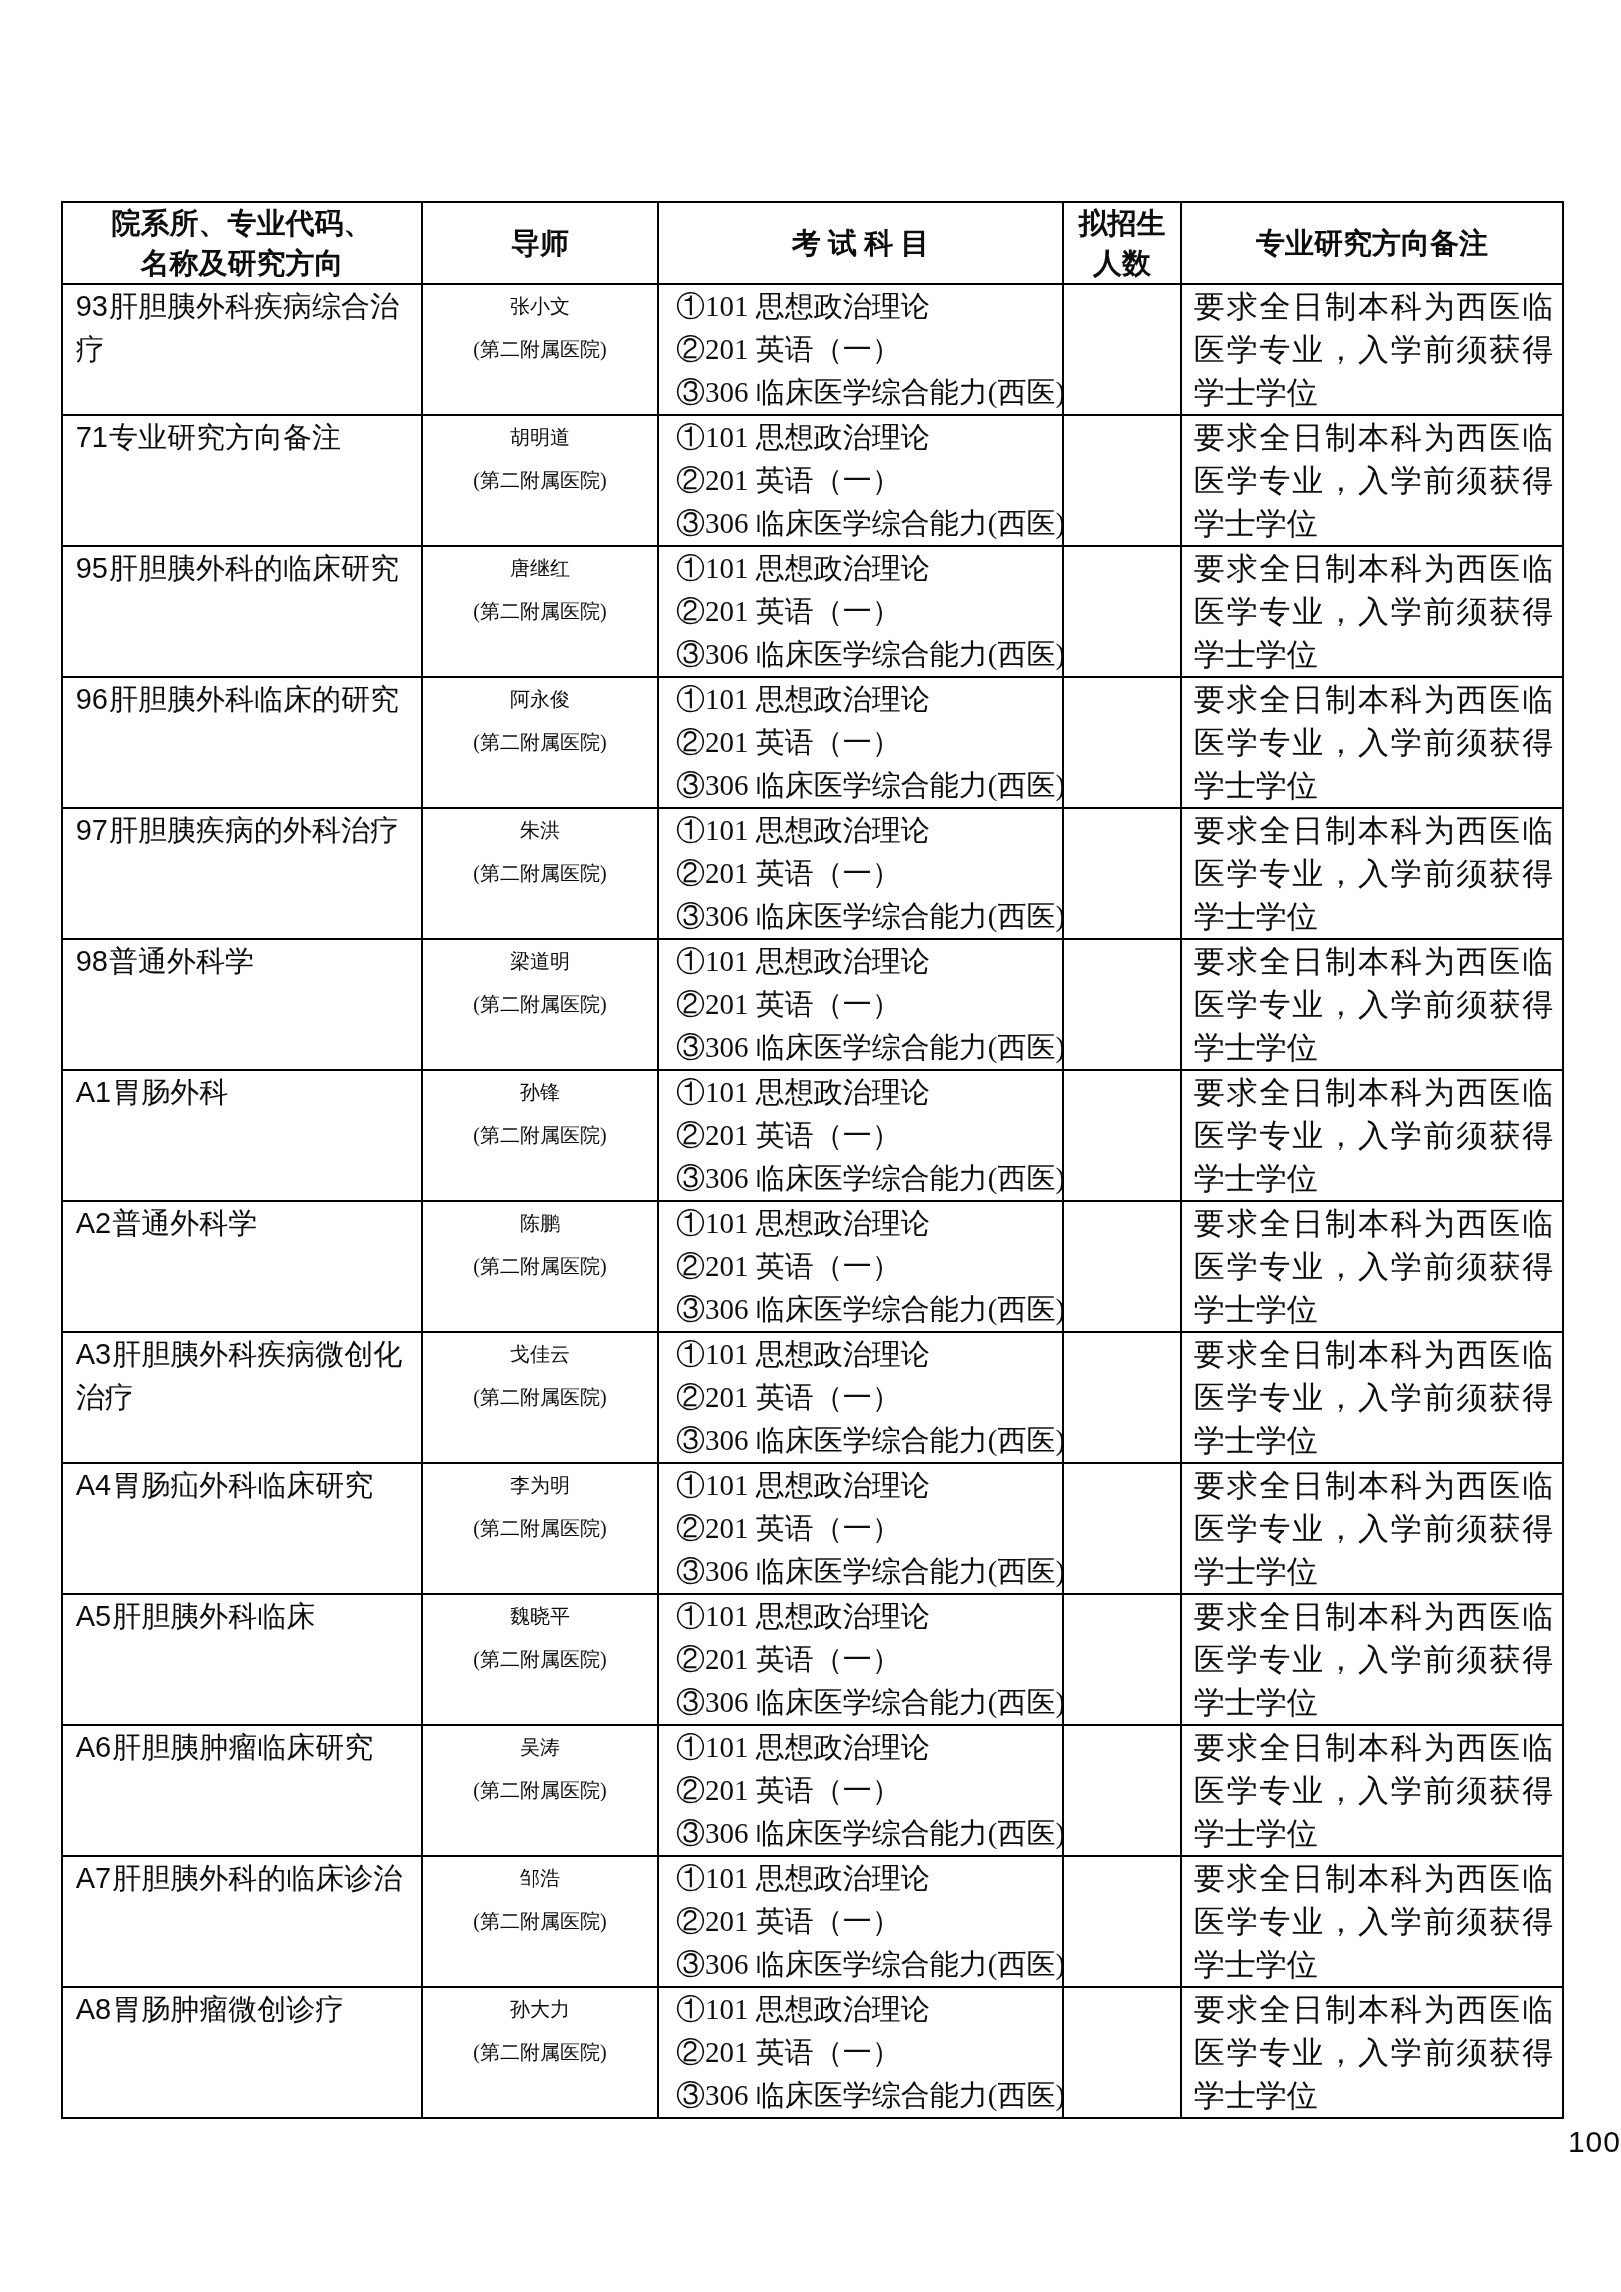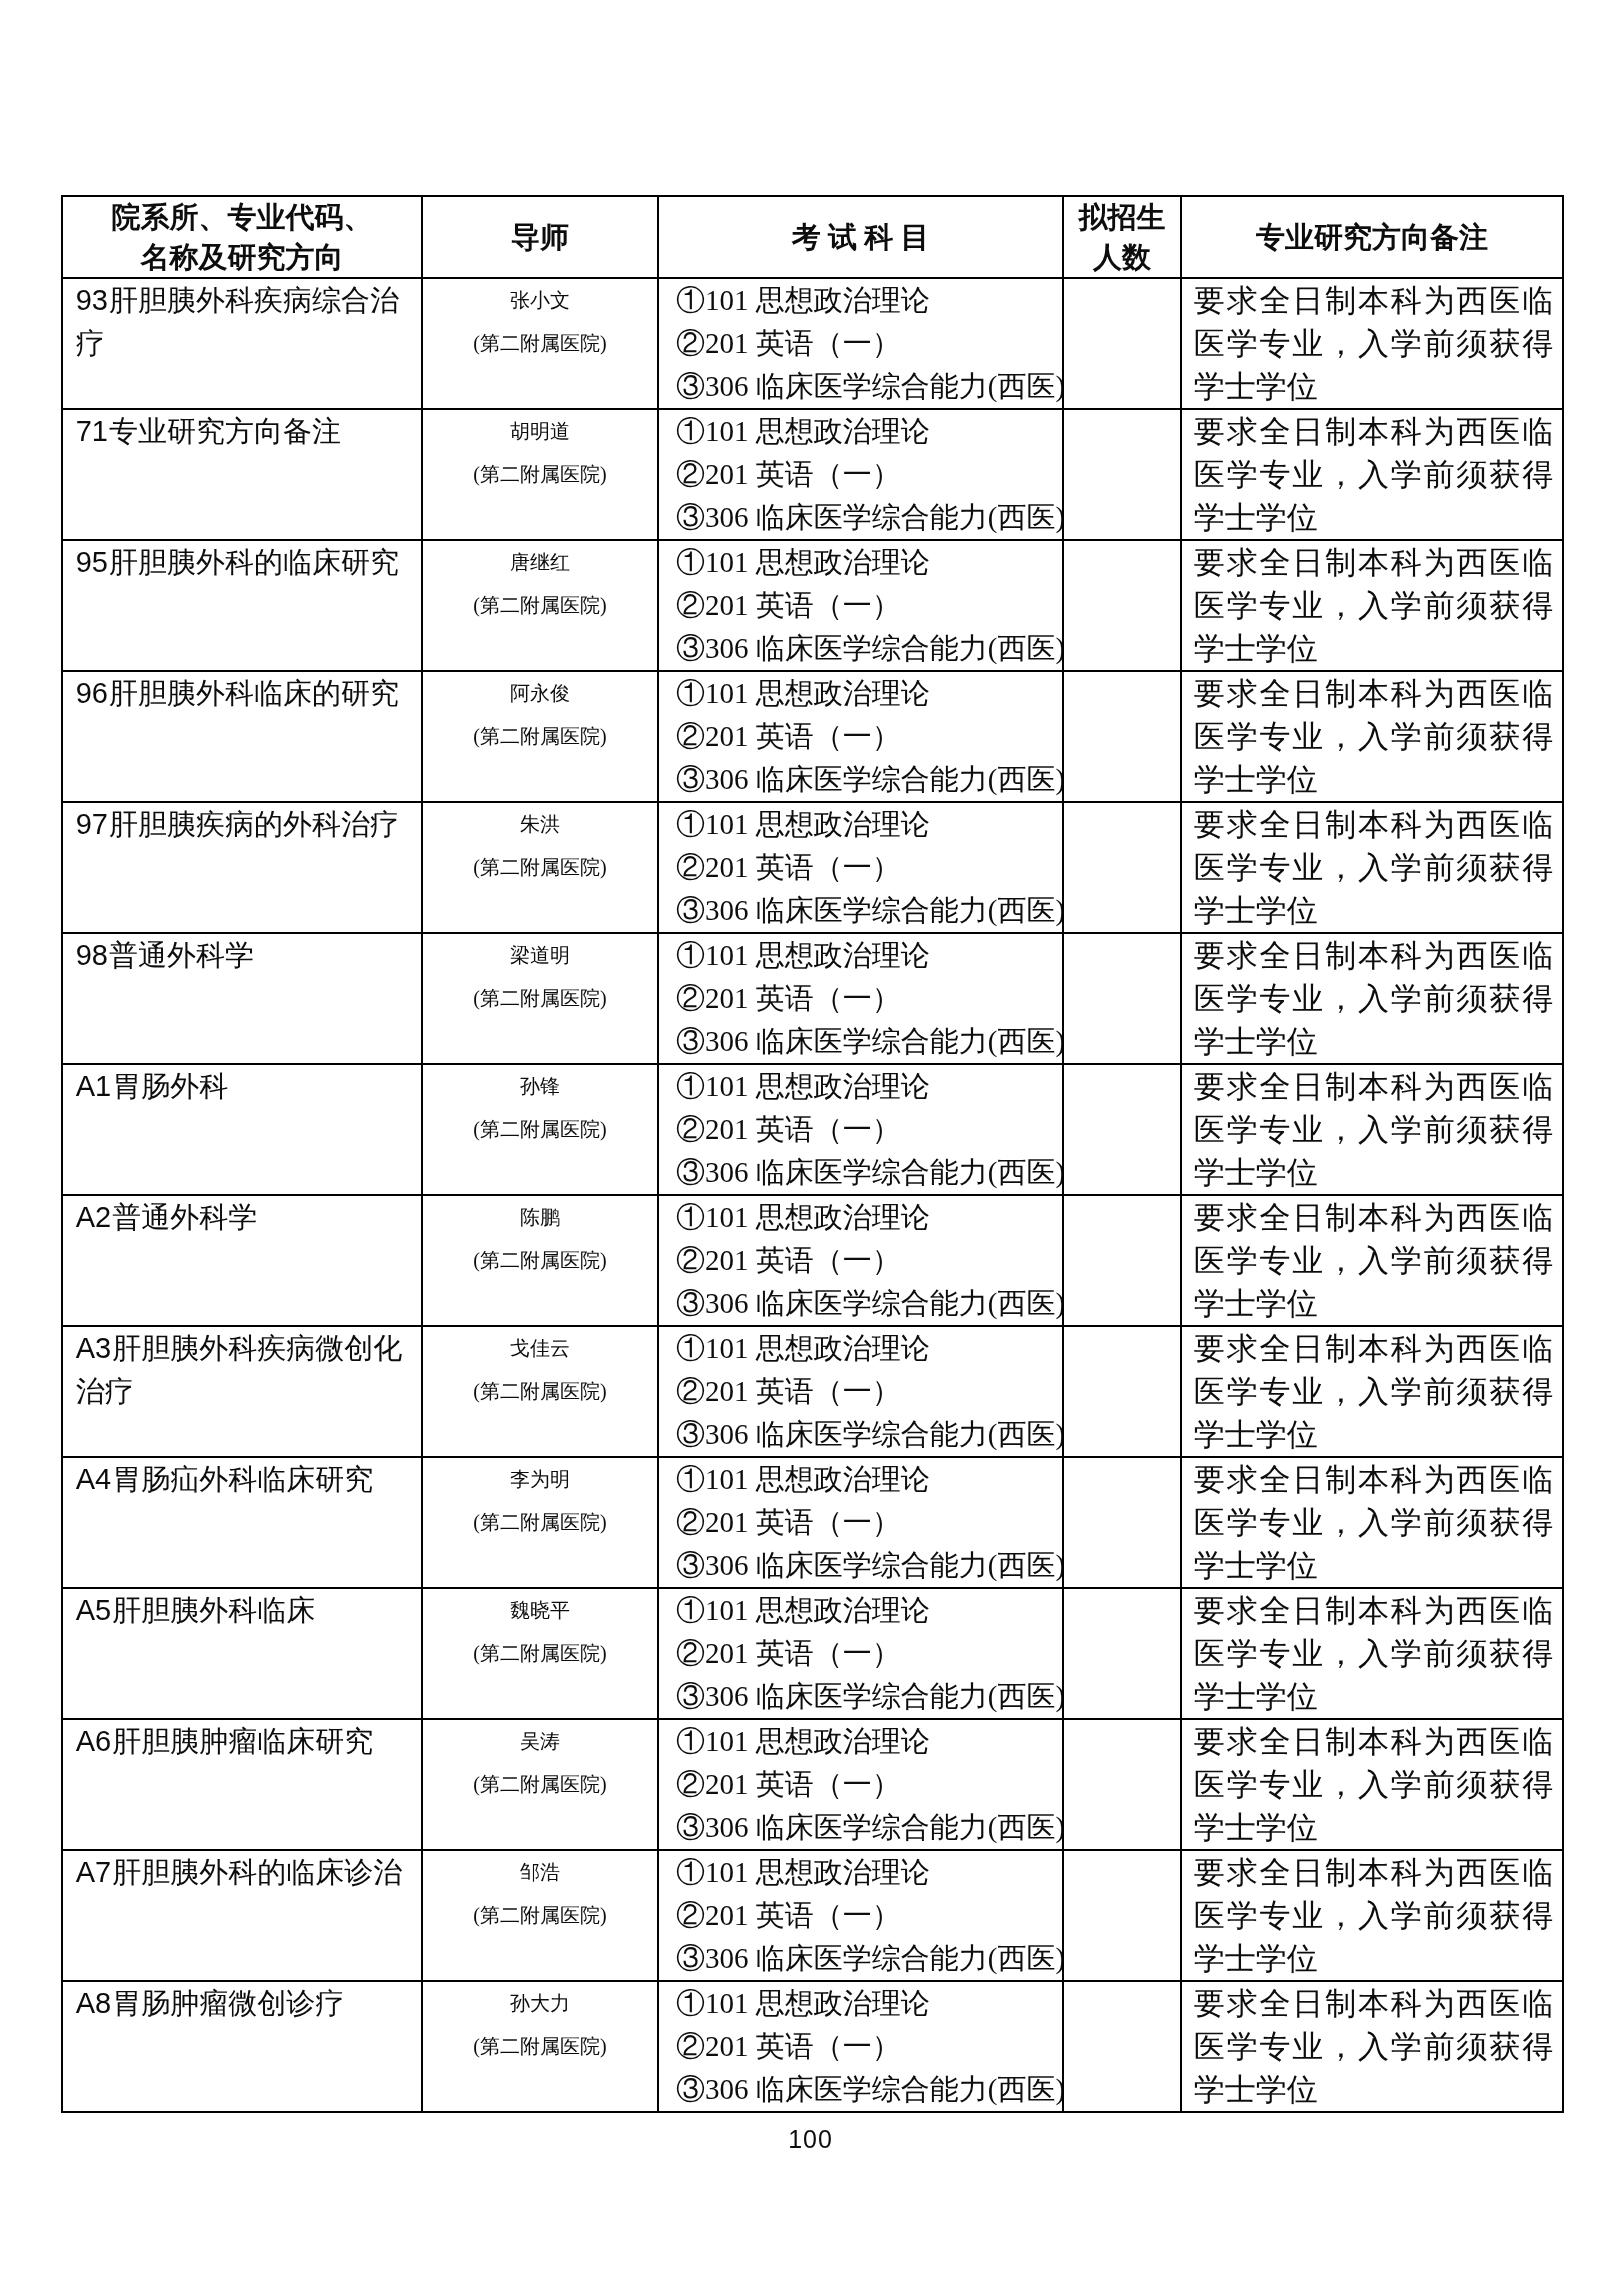--- a/index.html
+++ b/index.html
@@ -2,21 +2,21 @@
 <html><head>
 <meta charset="utf-8">
 <style>
   html,body{margin:0;padding:0}
   body{
     width:1621px;height:2293px;position:relative;
     background:#ffffff;color:#0d0d0d;
     font-family:"Liberation Serif","DejaVu Serif",serif;
   }
   .tbl{
-    position:absolute;left:61px;top:195px;width:1501px;
+    position:absolute;left:61px;top:201px;width:1501px;
     border-collapse:collapse;table-layout:fixed;
   }
   .tbl th,.tbl td{
     border:2px solid #000;padding:0;overflow:hidden;
   }
   .hrow{height:82px}
   .hd{
     font-weight:bold;font-size:29px;line-height:40px;
     text-align:center;vertical-align:middle;
   }
@@ -26,21 +26,21 @@
   .code{font-family:"Liberation Sans","DejaVu Sans",sans-serif;margin-right:1px}
   td.c2{text-align:center;font-size:20px;line-height:43px}
   td.c3{padding-left:17px;font-size:29px;line-height:43px}
   td.c3 .ln{white-space:nowrap}
   td.c4{font-size:29px}
   td.c5{padding:0 8.8px 0 11.8px;font-size:31px;line-height:43px}
   .ln{height:43px;overflow:hidden}
   .j{text-align:justify;text-align-last:justify}
   .pagenum{
     position:absolute;top:2125px;left:0;width:100%;
-    text-align:center;font-size:25px;letter-spacing:1px;
+    text-align:right;font-size:30px;letter-spacing:1px;
     font-family:"Liberation Sans","DejaVu Sans",sans-serif;
   }
 </style>
 </head>
 <body>
 
 <table class="tbl">
   <colgroup>
     <col style="width:360px">
       <col style="width:236px">

